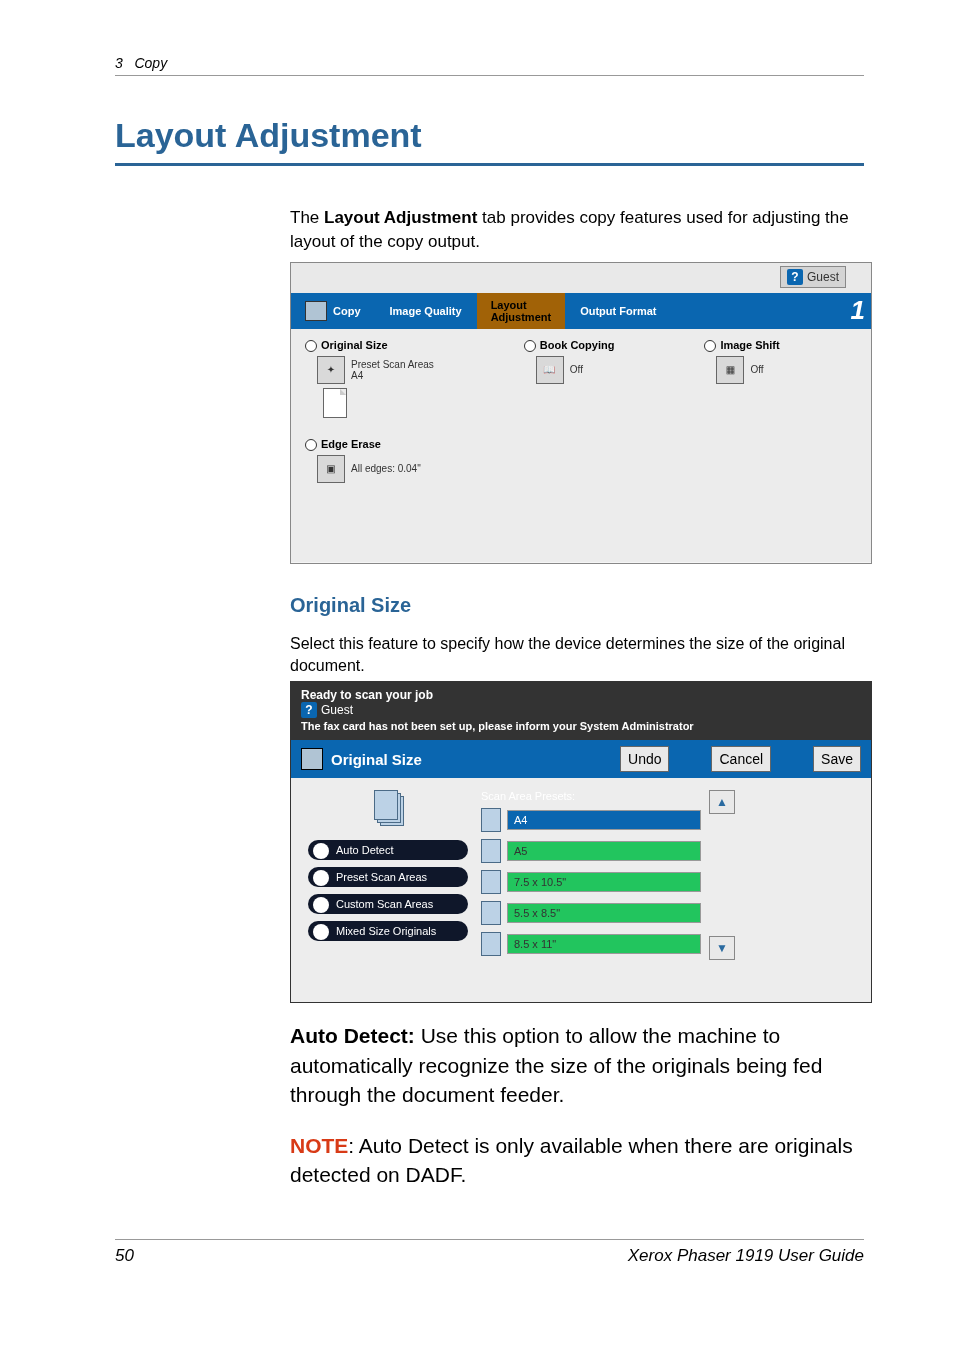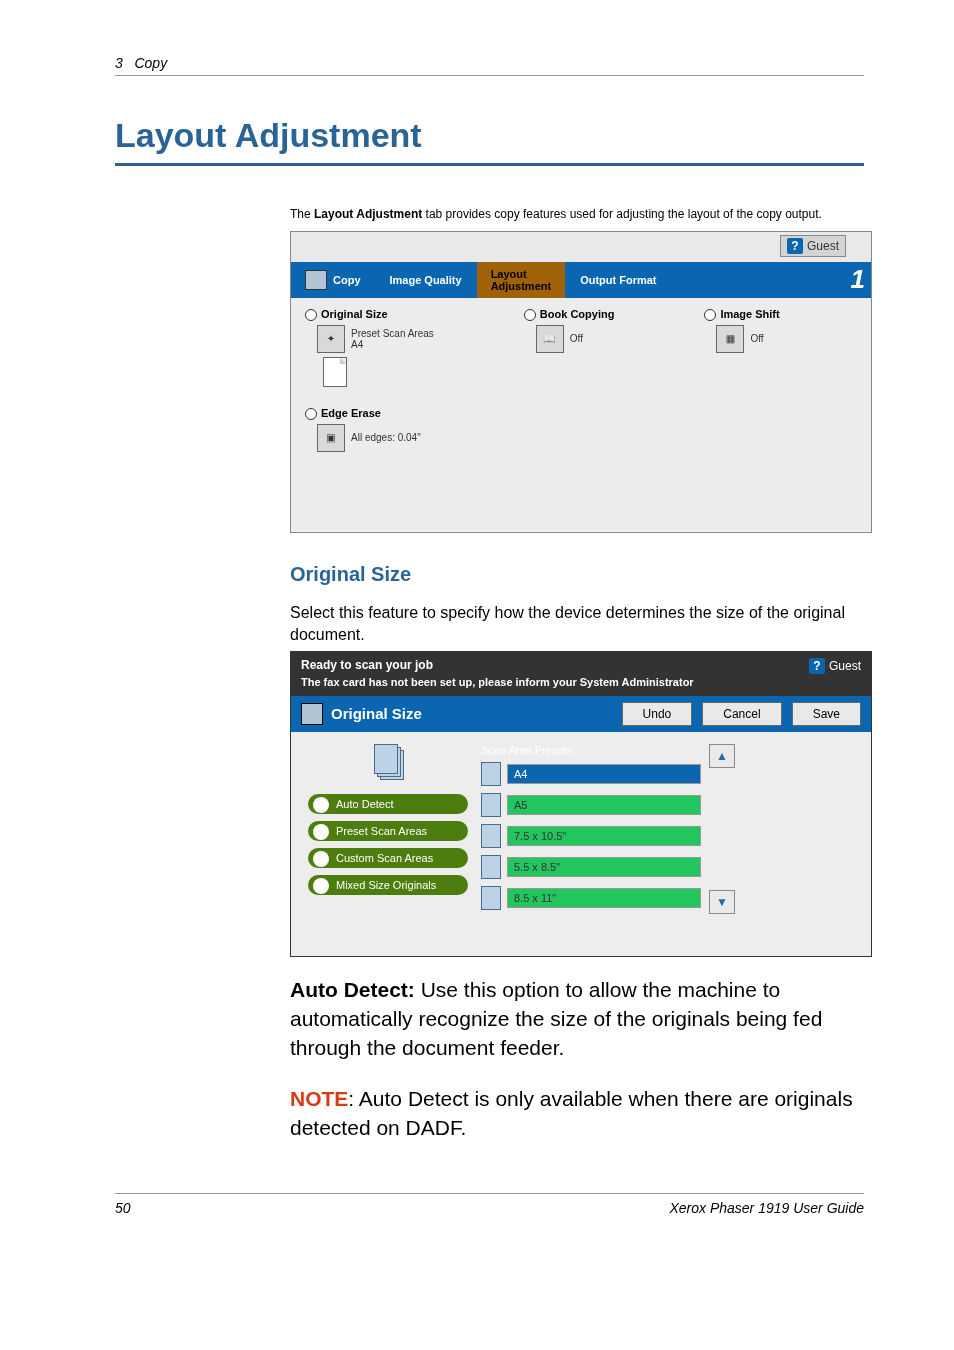--- a/index.html
+++ b/index.html
@@ -23,21 +23,21 @@
   }
   .h1 {
     font-size: 34px;
     font-weight: 600;
     color: #2a6496;
     padding-bottom: 8px;
     border-bottom: 3px solid #2a6496;
     margin: 0 0 40px 0;
   }
   .intro {
-    font-size: 12px;
+    font-size: 17px;
     line-height: 1.4;
     margin-left: 175px;
     margin-bottom: 8px;
   }
   .intro strong { font-weight: bold; }
   .panel-container {
     margin-left: 175px;
     border: 1px solid #888;
     width: 580px;
     height: 300px;
@@ -185,20 +185,21 @@
     width: 580px;
     background: #333;
     border: 1px solid #333;
   }
   .p2-top {
     color: #fff;
     padding: 6px 10px 2px 10px;
     font-size: 12px;
     display: flex;
     justify-content: space-between;
+    flex-direction: column;
   }
   .p2-top .q {
     display: inline-flex;
     width: 16px; height: 16px;
     background: #0a66b0;
     color: #fff;
     align-items: center;
     justify-content: center;
     font-weight: bold;
     font-size: 12px;
@@ -228,23 +229,24 @@
   }
   .p2-bar-left .sq {
     width: 20px; height: 20px;
     background: #b0c4d4;
     border: 1px solid #000;
   }
   .p2-bar-btns { display: flex; gap: 10px; }
   .p2-btn {
     background: #e9e9e9;
     border: 1px solid #666;
-    font-size: 12px;
-    padding: 4px 20px;
+    font-size: 14px;
+    padding: 4px 7px;
     color: #000;
+    margin-left: 32px;
   }
   .p2-body {
     background: #ededed;
     display: flex;
     padding: 12px;
     gap: 0;
     min-height: 200px;
   }
   .p2-left {
     width: 170px;
@@ -262,21 +264,21 @@
     width: 22px; height: 28px;
     background: #bcd2e6;
     border: 1px solid #4b6b87;
   }
   .p2-left .stack-ico .s1 { top:6px; left:12px; }
   .p2-left .stack-ico .s2 { top:3px; left:9px; }
   .p2-left .stack-ico .s3 { top:0; left:6px; }
   .pill {
     width: 160px;
     border-radius: 12px;
-    background: #4d7c0f;
+    background: #0f172a;
     color: #fff;
     font-size: 11px;
     padding: 4px 10px 4px 28px;
     margin-bottom: 7px;
     position: relative;
     box-sizing: border-box;
   }
   .pill::before {
     content:'';
     position:absolute;
@@ -355,21 +357,21 @@
     line-height: 1.4;
     margin-left: 175px;
     margin-top: 18px;
   }
   .footpara .note { color: #d83a16; font-weight: bold; }
   .footer {
     display: flex;
     justify-content: space-between;
     margin-top: 50px;
     font-style: italic;
-    font-size: 14px;
+    font-size: 17px;
     border-top: 1px solid #999;
     padding-top: 6px;
   }
 </style>
 </head>
 <body>
 <div class="page">
 
 <div class="running-header">
   <span>3</span>&nbsp;&nbsp;

